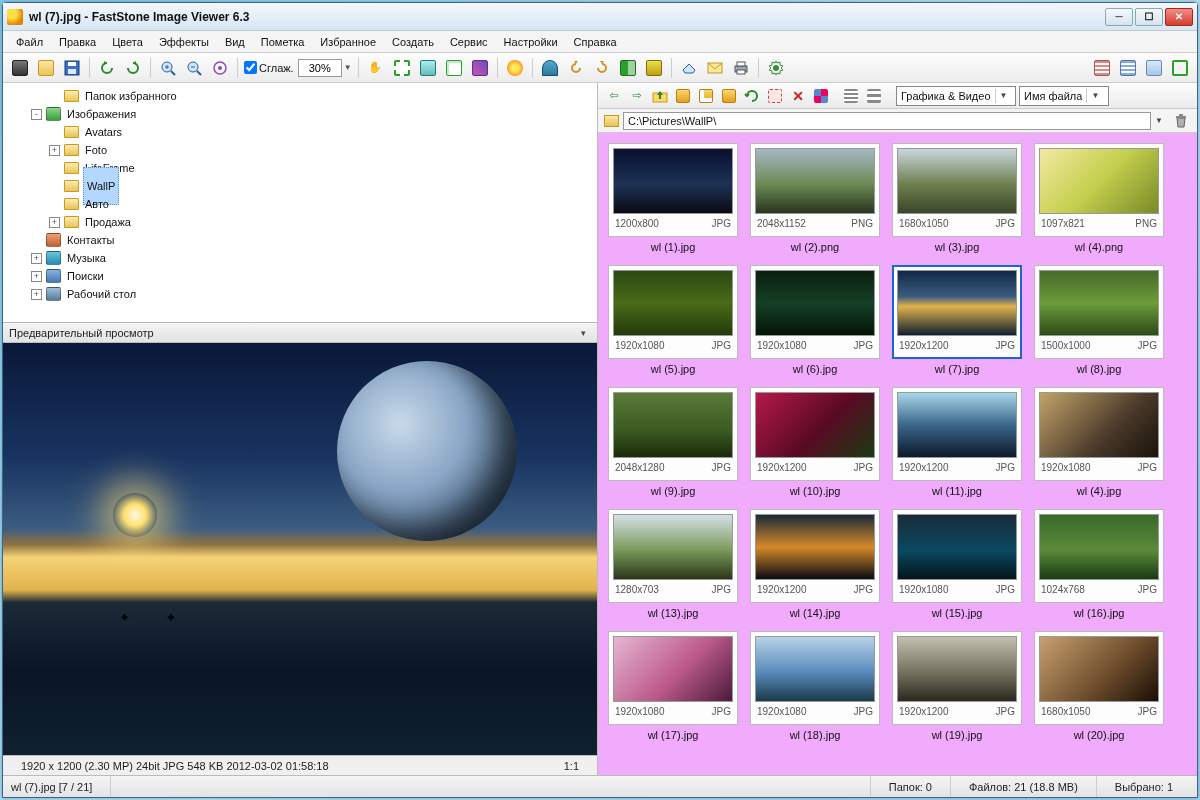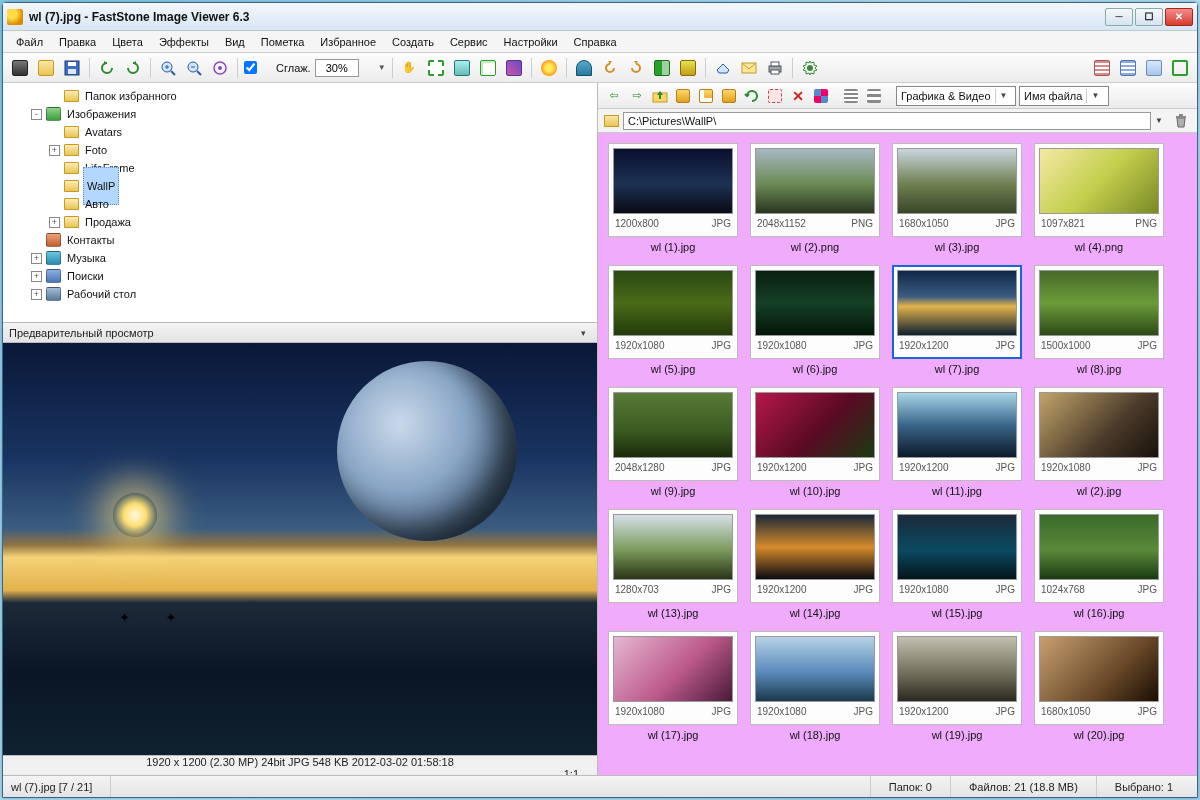--- a/index.html
+++ b/index.html
@@ -72,21 +72,21 @@
 .tbtn {
   width: 22px; height: 22px;
   border: 1px solid transparent;
   border-radius: 2px;
   display: flex;
   align-items: center;
   justify-content: center;
 }
 .tsep { width:1px; height:20px; background:#ccc; margin: 0 2px; }
 .ticon { width:16px; height:16px; border-radius:2px; }
-.zoom-box { display:flex; align-items:center; gap:19px; font-size:11px; color:#111; }
+.zoom-box { display:flex; align-items:center; gap:2px; font-size:11px; color:#111; }
 .zoom-box input[type=text] { width:44px; height:18px; font-size:11px; border:1px solid #999; text-align:center; }
 .zoom-box input[type=checkbox]{ width:13px; height:13px; }
 
 .content { flex:1; display:flex; overflow:hidden; }
 .left { width: 595px; display:flex; flex-direction:column; border-right:1px solid #bbb; }
 .right { flex:1; display:flex; flex-direction:column; background:#fff; }
 
 .tree {
   height: 240px;
   overflow-y:auto;
@@ -149,21 +149,20 @@
 .birds { position:absolute; left: 116px; bottom: 130px; font-size:13px; color:#000; letter-spacing:16px; }
 .preview-info {
   height: 20px;
   border-top:1px solid #bbb;
   background:#f0f0f0;
   display:flex;
   align-items:center;
   padding: 0 18px;
   color:#222;
   font-size: 11px;
-  flex-direction: column;
 }
 .preview-info .r { margin-left:auto; }
 
 .right .navbar {
   height:26px;
   display:flex;
   align-items:center;
   padding:2px 6px;
   gap:3px;
   border-bottom:1px solid #ccc;
@@ -673,21 +672,21 @@
             <div class="name">wl (11).jpg</div>
           </div>
           <div class="thumb">
             <div class="frame">
               <div class="img" style="background: linear-gradient(135deg, rgb(194, 164, 106) 0%, rgb(74, 58, 42) 60%, rgb(26, 18, 10) 100%);"></div>
               <div class="meta">
                 <span>1920x1080</span>
                 <span>JPG</span>
               </div>
             </div>
-            <div class="name">wl (2).jpg</div>
+            <div class="name">wl (4).jpg</div>
           </div>
           <div class="thumb">
             <div class="frame">
               <div class="img" style="background: linear-gradient(rgb(214, 224, 232) 0%, rgb(122, 154, 90) 55%, rgb(42, 53, 24) 100%);"></div>
               <div class="meta">
                 <span>1280x703</span>
                 <span>JPG</span>
               </div>
             </div>
             <div class="name">wl (13).jpg</div>

